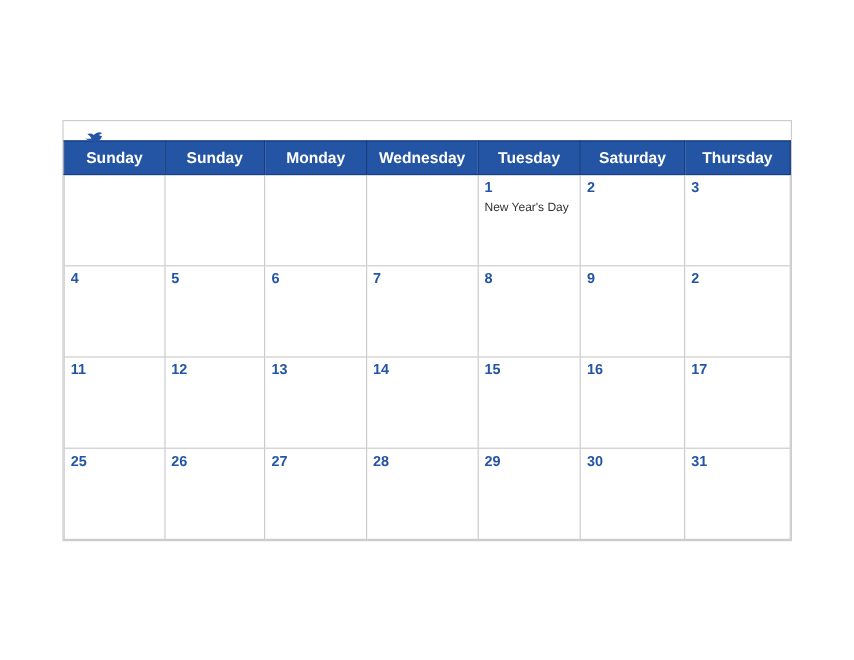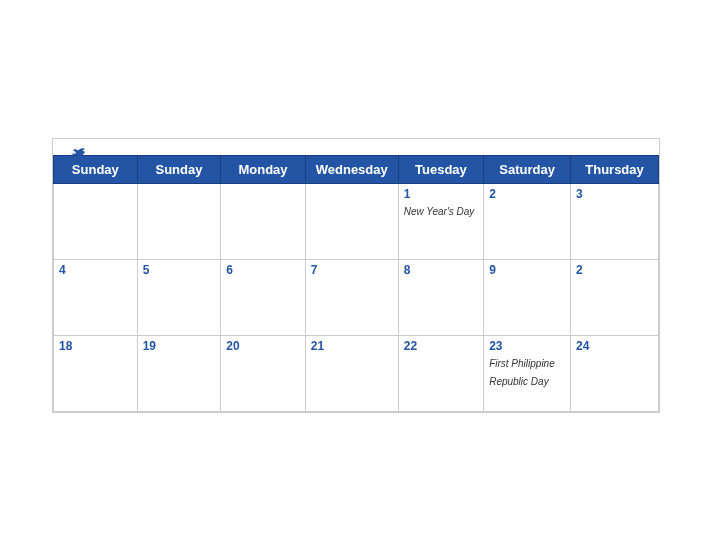--- a/index.html
+++ b/index.html
@@ -88,21 +88,20 @@
       font-size: 12px;
       font-weight: bold;
       color: #2455a4;
       display: block;
     }
     .holiday-name {
       font-size: 10px;
       color: #333;
       margin-top: 2px;
       line-height: 1.3;
-      font-style: italic;
     }
     .empty-cell {
       background: #fff;
     }
   </style>
 </head>
 <body>
 
 <div class="calendar-wrapper">
   <div class="calendar-header">
@@ -163,34 +162,59 @@
           </td>
           <td>
             <span class="day-number">9</span>
           </td>
           <td>
             <span class="day-number">2</span>
           </td>
         </tr>
         <tr>
           <td>
-            <span class="day-number">18</span>
-          </td>
-          <td>
-            <span class="day-number">19</span>
-          </td>
-          <td>
-            <span class="day-number">20</span>
-          </td>
-          <td>
-            <span class="day-number">21</span>
-          </td>
-          <td>
-            <span class="day-number">22</span>
-          </td>
-          <td><span class="day-number">23</span><span class="holiday-name">First Philippine Republic Day</span></td>
-          <td>
-            <span class="day-number">24</span>
+            <span class="day-number">11</span>
+          </td>
+          <td>
+            <span class="day-number">12</span>
+          </td>
+          <td>
+            <span class="day-number">13</span>
+          </td>
+          <td>
+            <span class="day-number">14</span>
+          </td>
+          <td>
+            <span class="day-number">15</span>
+          </td>
+          <td>
+            <span class="day-number">16</span>
+          </td>
+          <td>
+            <span class="day-number">17</span>
+          </td>
+        </tr>
+        <tr>
+          <td>
+            <span class="day-number">25</span>
+          </td>
+          <td>
+            <span class="day-number">26</span>
+          </td>
+          <td>
+            <span class="day-number">27</span>
+          </td>
+          <td>
+            <span class="day-number">28</span>
+          </td>
+          <td>
+            <span class="day-number">29</span>
+          </td>
+          <td>
+            <span class="day-number">30</span>
+          </td>
+          <td>
+            <span class="day-number">31</span>
           </td>
         </tr>
       </tbody>
   </table>
 </div>
 
 </body></html>

